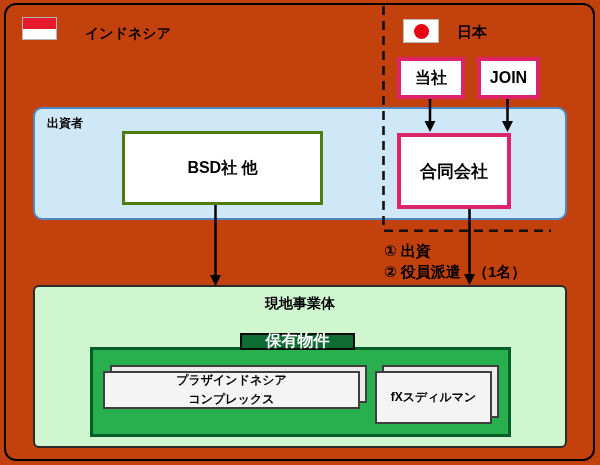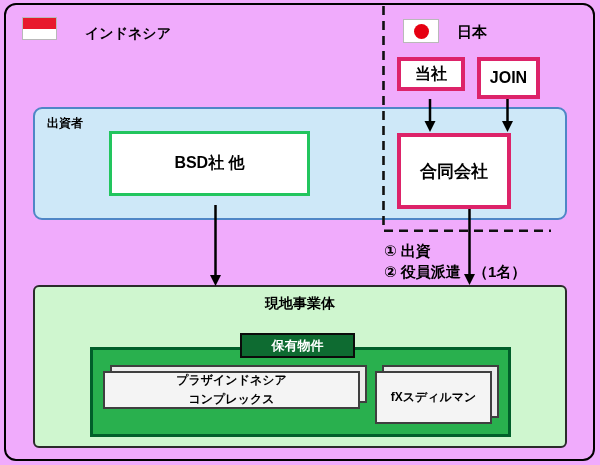--- a/index.html
+++ b/index.html
@@ -1,18 +1,18 @@
 <!DOCTYPE html>
 <html><head>
 <meta charset="utf-8">
 <style>
   html,body { margin:0; padding:0; background:#fff; }
   * { box-sizing:border-box; }
   #canvas {
-    position:relative; width:600px; height:465px; background:#f0abfc;
+    position:relative; width:600px; height:465px; background:#c2410c;
     font-family:"Liberation Sans","DejaVu Sans",sans-serif;
     color:#000; overflow:hidden;
   }
   .abs { position:absolute; }
 
   
   #frame {
     left:4px; top:3px; width:591px; height:458px;
     border:2px solid #000; border-radius:12px; z-index:0;
   }
@@ -27,33 +27,33 @@
   .region-label { font-weight:bold; font-size:14px; z-index:2; white-space:nowrap; }
   #label-id { left:85px; top:25px; }
   #label-jp { left:457px; top:23px; font-size:15px; }
 
   
   .pink-box {
     border:4px solid #dd2369; background:#fff; z-index:2;
     display:flex; align-items:center; justify-content:center;
     font-weight:bold; font-size:16px; white-space:nowrap;
   }
-  #node-tousha { left:397px; top:57px; width:68px; height:34px;text-align:center; }
+  #node-tousha { left:397px; top:57px; width:68px; height:42px;text-align:center; }
   #node-join   { left:477px; top:57px; width:63px; height:42px; }
   #node-godo   { left:397px; top:133px; width:114px; height:76px; font-size:17px; }
 
   
   #panel-investors {
     left:33px; top:107px; width:534px; height:113px;
     background:#cee8f8; border:2px solid #4f86c6; border-radius:9px; z-index:1;
   }
   #label-investors { left:47px; top:115px; font-weight:bold; font-size:12px; z-index:2; }
   #node-bsd {
-    left:109px; top:131px; width:201px; height:65px;
-    background:#fff; border:3px solid #22c55e; z-index:2;
+    left:122px; top:131px; width:201px; height:74px;
+    background:#fff; border:3px solid #4d7c0f; z-index:2;
     display:flex; align-items:center; justify-content:center;
     font-weight:bold; font-size:16px; white-space:nowrap;
   }
 
   
   .note { font-weight:bold; font-size:15px; z-index:3; white-space:nowrap; }
   #note-1 { left:384px; top:242px; }
   #note-2 { left:384px; top:263px; }
   #note-count { left:473px; top:263px; }
 
@@ -64,24 +64,24 @@
   }
   #label-local {
     left:33px; top:295px; width:534px; text-align:center;
     font-weight:bold; font-size:14px; z-index:2;font-family:Liberation Serif, serif;
   }
   #panel-holdings {
     left:90px; top:347px; width:421px; height:90px;
     background:#29b04e; border:3px solid #015f2a; z-index:2;
   }
   #header-holdings {
-    left:240px; top:333px; width:115px; height:25px;
+    left:240px; top:333px; width:115px; height:17px;
     background:#0e6b31; border:2px solid #0b0b0b; color:#fff; z-index:3;
     display:flex; align-items:center; justify-content:center;
-    font-weight:bold; font-size:13px; white-space:nowrap;
+    font-weight:bold; font-size:16px; white-space:nowrap;
   }
 
   
   .box3d { position:absolute; z-index:3; }
   .box3d .back {
     position:absolute; left:7px; top:0; right:0; bottom:6px;
     background:#ececec; border:2px solid #3f3f3f;
   }
   .box3d .face {
     position:absolute; left:0; bottom:0; width:calc(100% - 7px); height:calc(100% - 6px);

